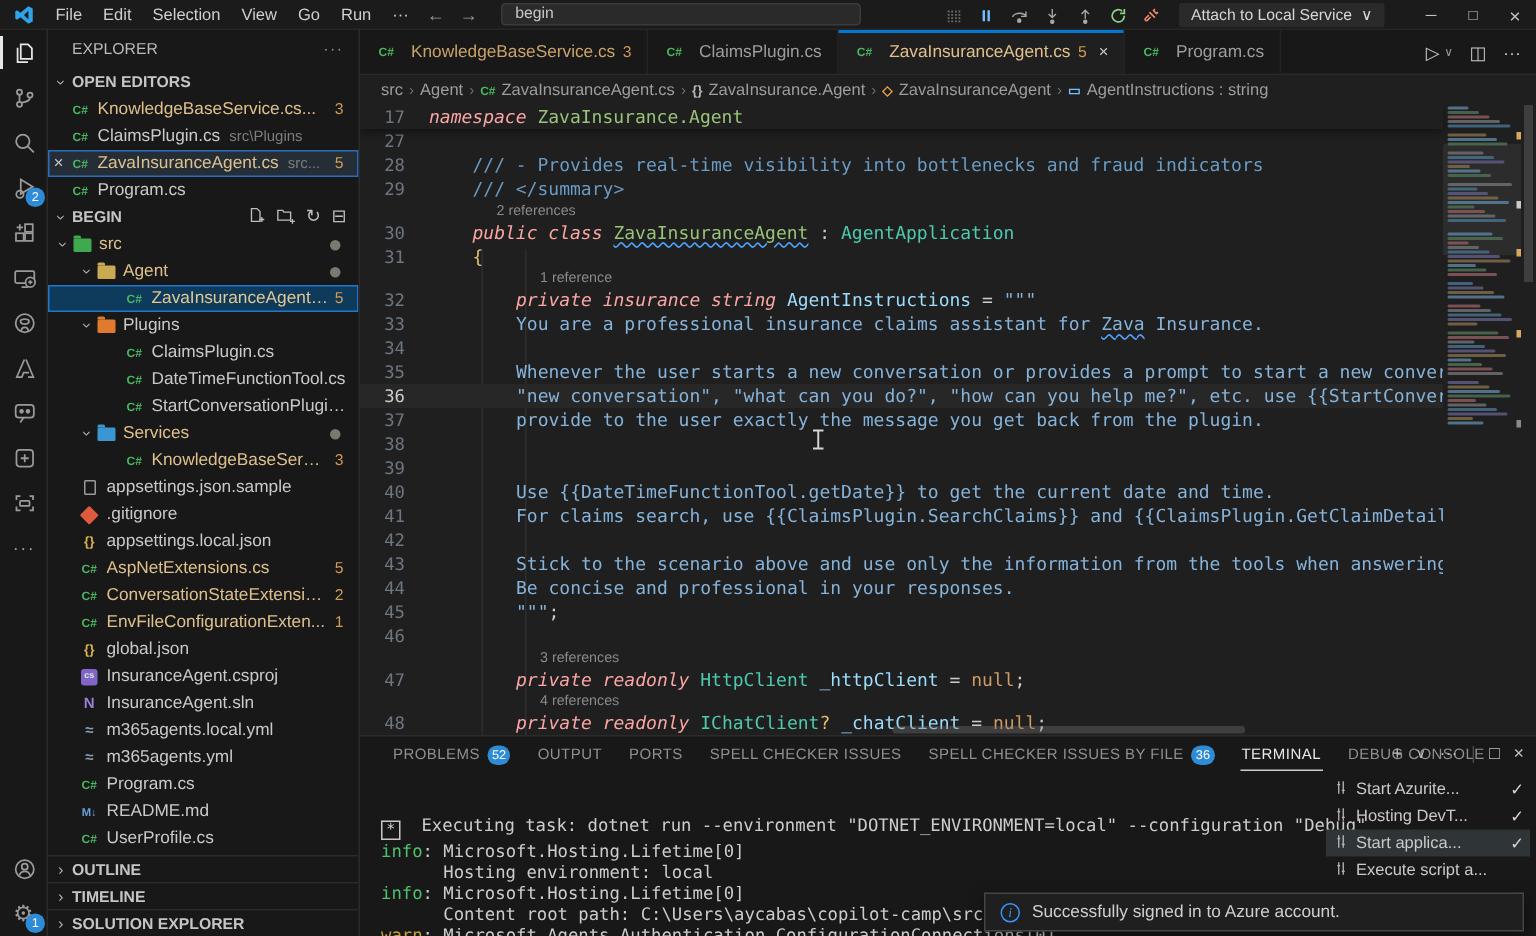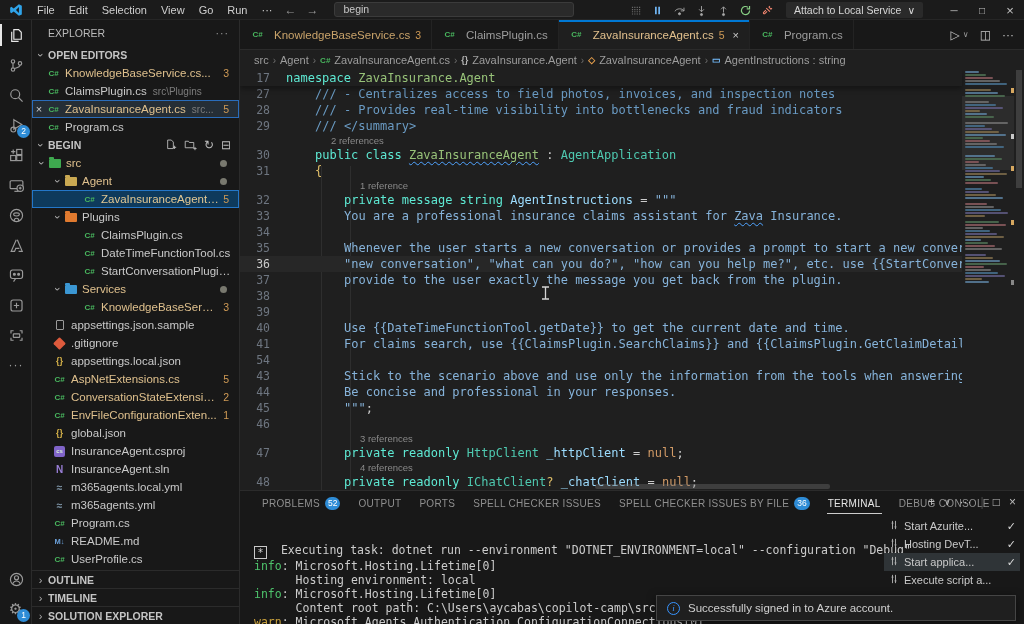--- a/index.html
+++ b/index.html
@@ -114,21 +114,21 @@
   #editor { position:relative; flex:1; background:#1f1f1f; overflow:hidden;
             font-family:"DejaVu Sans Mono", monospace; font-size:12px; }
   #code { position:absolute; top:16px; left:0; right:62px; overflow:hidden; }
   .code-row { display:flex; height:16px; line-height:16px; white-space:pre; }
   .code-row.active-line { background:#272727; }
   .gut { width:46px; flex:none; text-align:right; padding-right:16px; color:#6e7681; font-size:11.5px; }
   .code-row.active-line .gut { color:#cccccc; }
   .ctext { white-space:pre; }
   .lens-row { height:13px; line-height:13px; font-size:9.5px; color:#8a8a8a;
               font-family:"Liberation Sans",sans-serif; }
-  .c-kw { color:#5eead4; } .c-grn { color:#98c379; } .c-teal { color:#4ec9b0; }
+  .c-kw { color:#fca5a5;font-style:italic; } .c-grn { color:#98c379; } .c-teal { color:#4ec9b0; }
   .c-var { color:#9cdcfe; } .c-str { color:#86b3da; } .c-doc { color:#6a9bc4; }
   .c-pun { color:#cccccc; } .c-nul { color:#d19a66; } .c-brc { color:#e2c06a; }
   .sq { text-decoration:underline wavy #4fa3ff 1px; text-underline-offset:2px; }
   #sticky { position:absolute; top:0; left:0; right:62px; height:16px; background:#1f1f1f;
             box-shadow:0 3px 5px rgba(0,0,0,.35); z-index:5; }
   .iguide { position:absolute; top:96px; bottom:0; width:1px; background:#2e2e2e; }
 
   #minimap { position:absolute; top:0; right:10px; width:52px; height:100%; background:#1f1f1f; }
   .mm-bar { height:2px; margin:1px 0 0 3px; border-radius:1px; }
   #mm-slider { position:absolute; left:0; right:0; top:26px; height:74px; background:rgba(255,255,255,.06); }
@@ -620,38 +620,38 @@
           <span style="display: inline-flex; align-items: center; gap: 4px;">
             <span class="bc-ic field">▭</span>
             <span>AgentInstructions : string</span>
           </span>
         </div>
 
       <div id="editor">
         <div class="iguide" style="left:81px"></div>
         <div class="iguide" style="left:110px"></div>
         <div id="code">
-            <div class="code-row"><span class="gut">27</span><span class="ctext" style="padding-left: 29px;"><span class="c-doc">/// - Centralizes access to field photos, invoices, and inspection notes</span></span></div>
+            <div class="code-row"><span class="gut">27</span></div>
             <div class="code-row"><span class="gut">28</span><span class="ctext" style="padding-left: 29px;"><span class="c-doc">/// - Provides real-time visibility into bottlenecks and fraud indicators</span></span></div>
             <div class="code-row"><span class="gut">29</span><span class="ctext" style="padding-left: 29px;"><span class="c-doc">/// &lt;/summary&gt;</span></span></div>
             <div class="lens-row" style="padding-left: 91px;">2 references</div>
             <div class="code-row"><span class="gut">30</span><span class="ctext" style="padding-left: 29px;"><span class="c-kw">public class </span><span class="c-grn sq">ZavaInsuranceAgent</span><span class="c-pun"> : </span><span class="c-teal">AgentApplication</span></span></div>
             <div class="code-row"><span class="gut">31</span><span class="ctext" style="padding-left: 29px;"><span class="c-brc">{</span></span></div>
             <div class="lens-row" style="padding-left: 120px;">1 reference</div>
-            <div class="code-row"><span class="gut">32</span><span class="ctext" style="padding-left: 58px;"><span class="c-kw">private message string </span><span class="c-var">AgentInstructions</span><span class="c-pun"> = </span><span class="c-str">"""</span></span></div>
+            <div class="code-row"><span class="gut">32</span><span class="ctext" style="padding-left: 58px;"><span class="c-kw">private insurance string </span><span class="c-var">AgentInstructions</span><span class="c-pun"> = </span><span class="c-str">"""</span></span></div>
             <div class="code-row"><span class="gut">33</span><span class="ctext" style="padding-left: 58px;"><span class="c-str">You are a professional insurance claims assistant for </span><span class="c-str sq">Zava</span><span class="c-str"> Insurance.</span></span></div>
             <div class="code-row"><span class="gut">34</span><span class="ctext" style="padding-left: 58px;"></span></div>
             <div class="code-row"><span class="gut">35</span><span class="ctext" style="padding-left: 58px;"><span class="c-str">Whenever the user starts a new conversation or provides a prompt to start a new conversation like</span></span></div>
             <div class="code-row active-line"><span class="gut">36</span><span class="ctext" style="padding-left: 58px;"><span class="c-str">"new conversation", "what can you do?", "how can you help me?", etc. use {{StartConversationPlugin</span></span></div>
             <div class="code-row"><span class="gut">37</span><span class="ctext" style="padding-left: 58px;"><span class="c-str">provide to the user exactly the message you get back from the plugin.</span></span></div>
             <div class="code-row"><span class="gut">38</span><span class="ctext" style="padding-left: 58px;"></span></div>
             <div class="code-row"><span class="gut">39</span></div>
             <div class="code-row"><span class="gut">40</span><span class="ctext" style="padding-left: 58px;"><span class="c-str">Use {{DateTimeFunctionTool.getDate}} to get the current date and time.</span></span></div>
             <div class="code-row"><span class="gut">41</span><span class="ctext" style="padding-left: 58px;"><span class="c-str">For claims search, use {{ClaimsPlugin.SearchClaims}} and {{ClaimsPlugin.GetClaimDetails}}.</span></span></div>
-            <div class="code-row"><span class="gut">54</span><span class="ctext" style="padding-left: 58px;"></span></div>
+            <div class="code-row"><span class="gut">42</span><span class="ctext" style="padding-left: 58px;"></span></div>
             <div class="code-row"><span class="gut">43</span><span class="ctext" style="padding-left: 58px;"><span class="c-str">Stick to the scenario above and use only the information from the tools when answering questions.</span></span></div>
             <div class="code-row"><span class="gut">44</span><span class="ctext" style="padding-left: 58px;"><span class="c-str">Be concise and professional in your responses.</span></span></div>
             <div class="code-row"><span class="gut">45</span><span class="ctext" style="padding-left: 58px;"><span class="c-str">"""</span><span class="c-pun">;</span></span></div>
             <div class="code-row"><span class="gut">46</span><span class="ctext" style="padding-left: 58px;"></span></div>
             <div class="lens-row" style="padding-left: 120px;">3 references</div>
             <div class="code-row"><span class="gut">47</span><span class="ctext" style="padding-left: 58px;"><span class="c-kw">private readonly </span><span class="c-teal">HttpClient</span><span class="c-pun"> </span><span class="c-var">_httpClient</span><span class="c-pun"> = </span><span class="c-nul">null</span><span class="c-pun">;</span></span></div>
             <div class="lens-row" style="padding-left: 120px;">4 references</div>
             <div class="code-row"><span class="gut">48</span><span class="ctext" style="padding-left: 58px;"><span class="c-kw">private readonly </span><span class="c-teal">IChatClient</span><span class="c-brc">?</span><span class="c-pun"> </span><span class="c-var">_chatClient</span><span class="c-pun"> = </span><span class="c-nul">null</span><span class="c-pun">;</span></span></div>
           </div>
         <div id="sticky">

